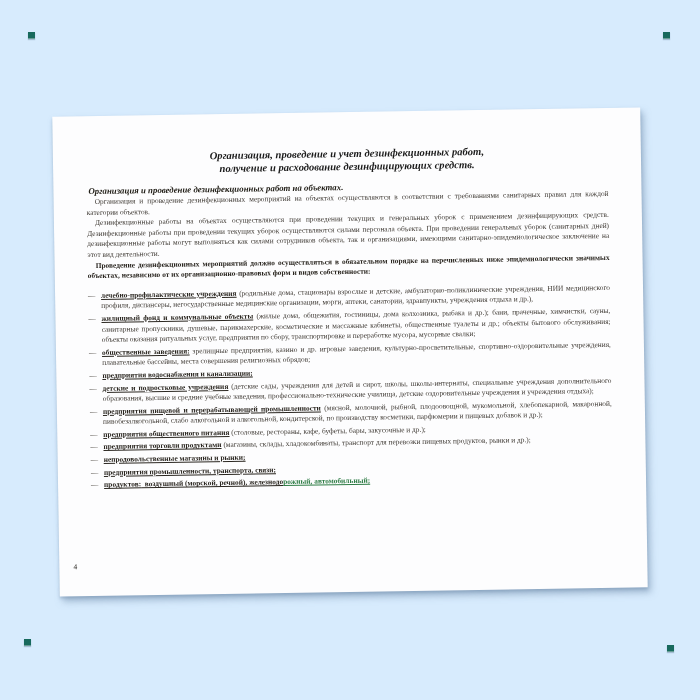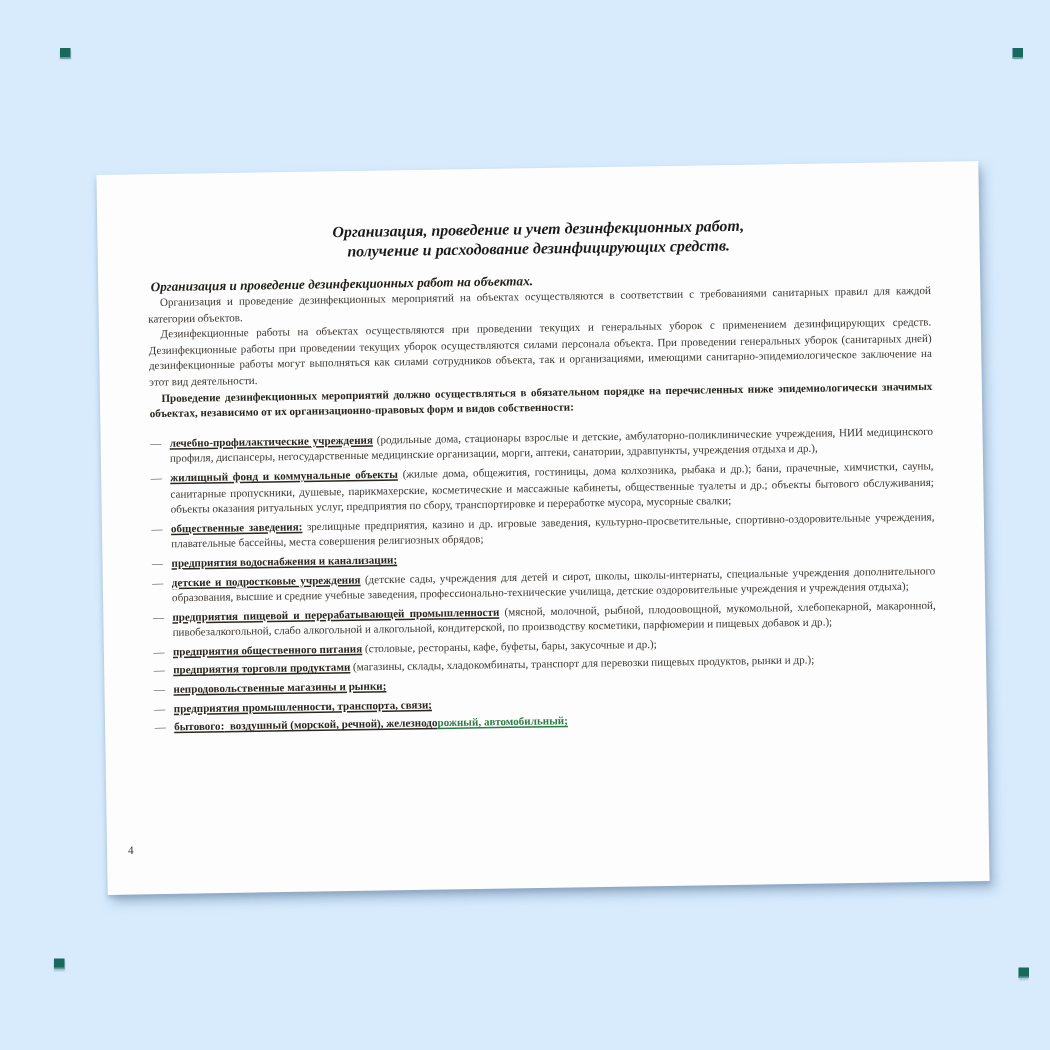--- a/index.html
+++ b/index.html
@@ -1,21 +1,21 @@
 <!DOCTYPE html>
 <html><head>
 <meta charset="utf-8">
 <style>
   html,body{margin:0;padding:0;}
   body{
     width:700px;height:700px;overflow:hidden;position:relative;
     background:#d7ebfd;
     font-family:"Liberation Serif","DejaVu Serif",serif;
   }
-  .canvas{position:absolute;inset:0;margin-left:12px;}
+  .canvas{position:absolute;inset:0;}
   .handle{
     position:absolute;width:7px;height:7px;background:#17695d;
     box-shadow:inset 0 -1px 0 rgba(255,255,255,.35), 0 1px 1px rgba(90,120,150,.4);
   }
   .h-tl{left:28px;top:32px;}
   .h-tr{left:663px;top:32px;}
   .h-bl{left:24px;top:639px;}
   .h-br{left:667px;top:645px;}
   .page{
     position:absolute;left:56px;top:112px;width:588px;height:480px;
@@ -113,21 +113,21 @@
 
         <div class="list-item">
           <span class="dash">—</span><span class="lead">непродовольственные магазины и рынки;</span><span></span>
         </div>
 
         <div class="list-item">
           <span class="dash">—</span><span class="lead">предприятия промышленности, транспорта, связи;</span><span></span>
         </div>
 
         <div class="list-item">
-          <span class="dash">—</span><span class="lead">бытового:</span><span class="u-black">&nbsp; воздушный (морской, речной), железнодо</span><span class="u-green">рожный, автомобильный;</span>
+          <span class="dash">—</span><span class="lead">продуктов:</span><span class="u-black">&nbsp; воздушный (морской, речной), железнодо</span><span class="u-green">рожный, автомобильный;</span>
         </div>
 
       </div>
     </div>
 
     <div class="page-number">4</div>
   </div>
 
 </div>
 

